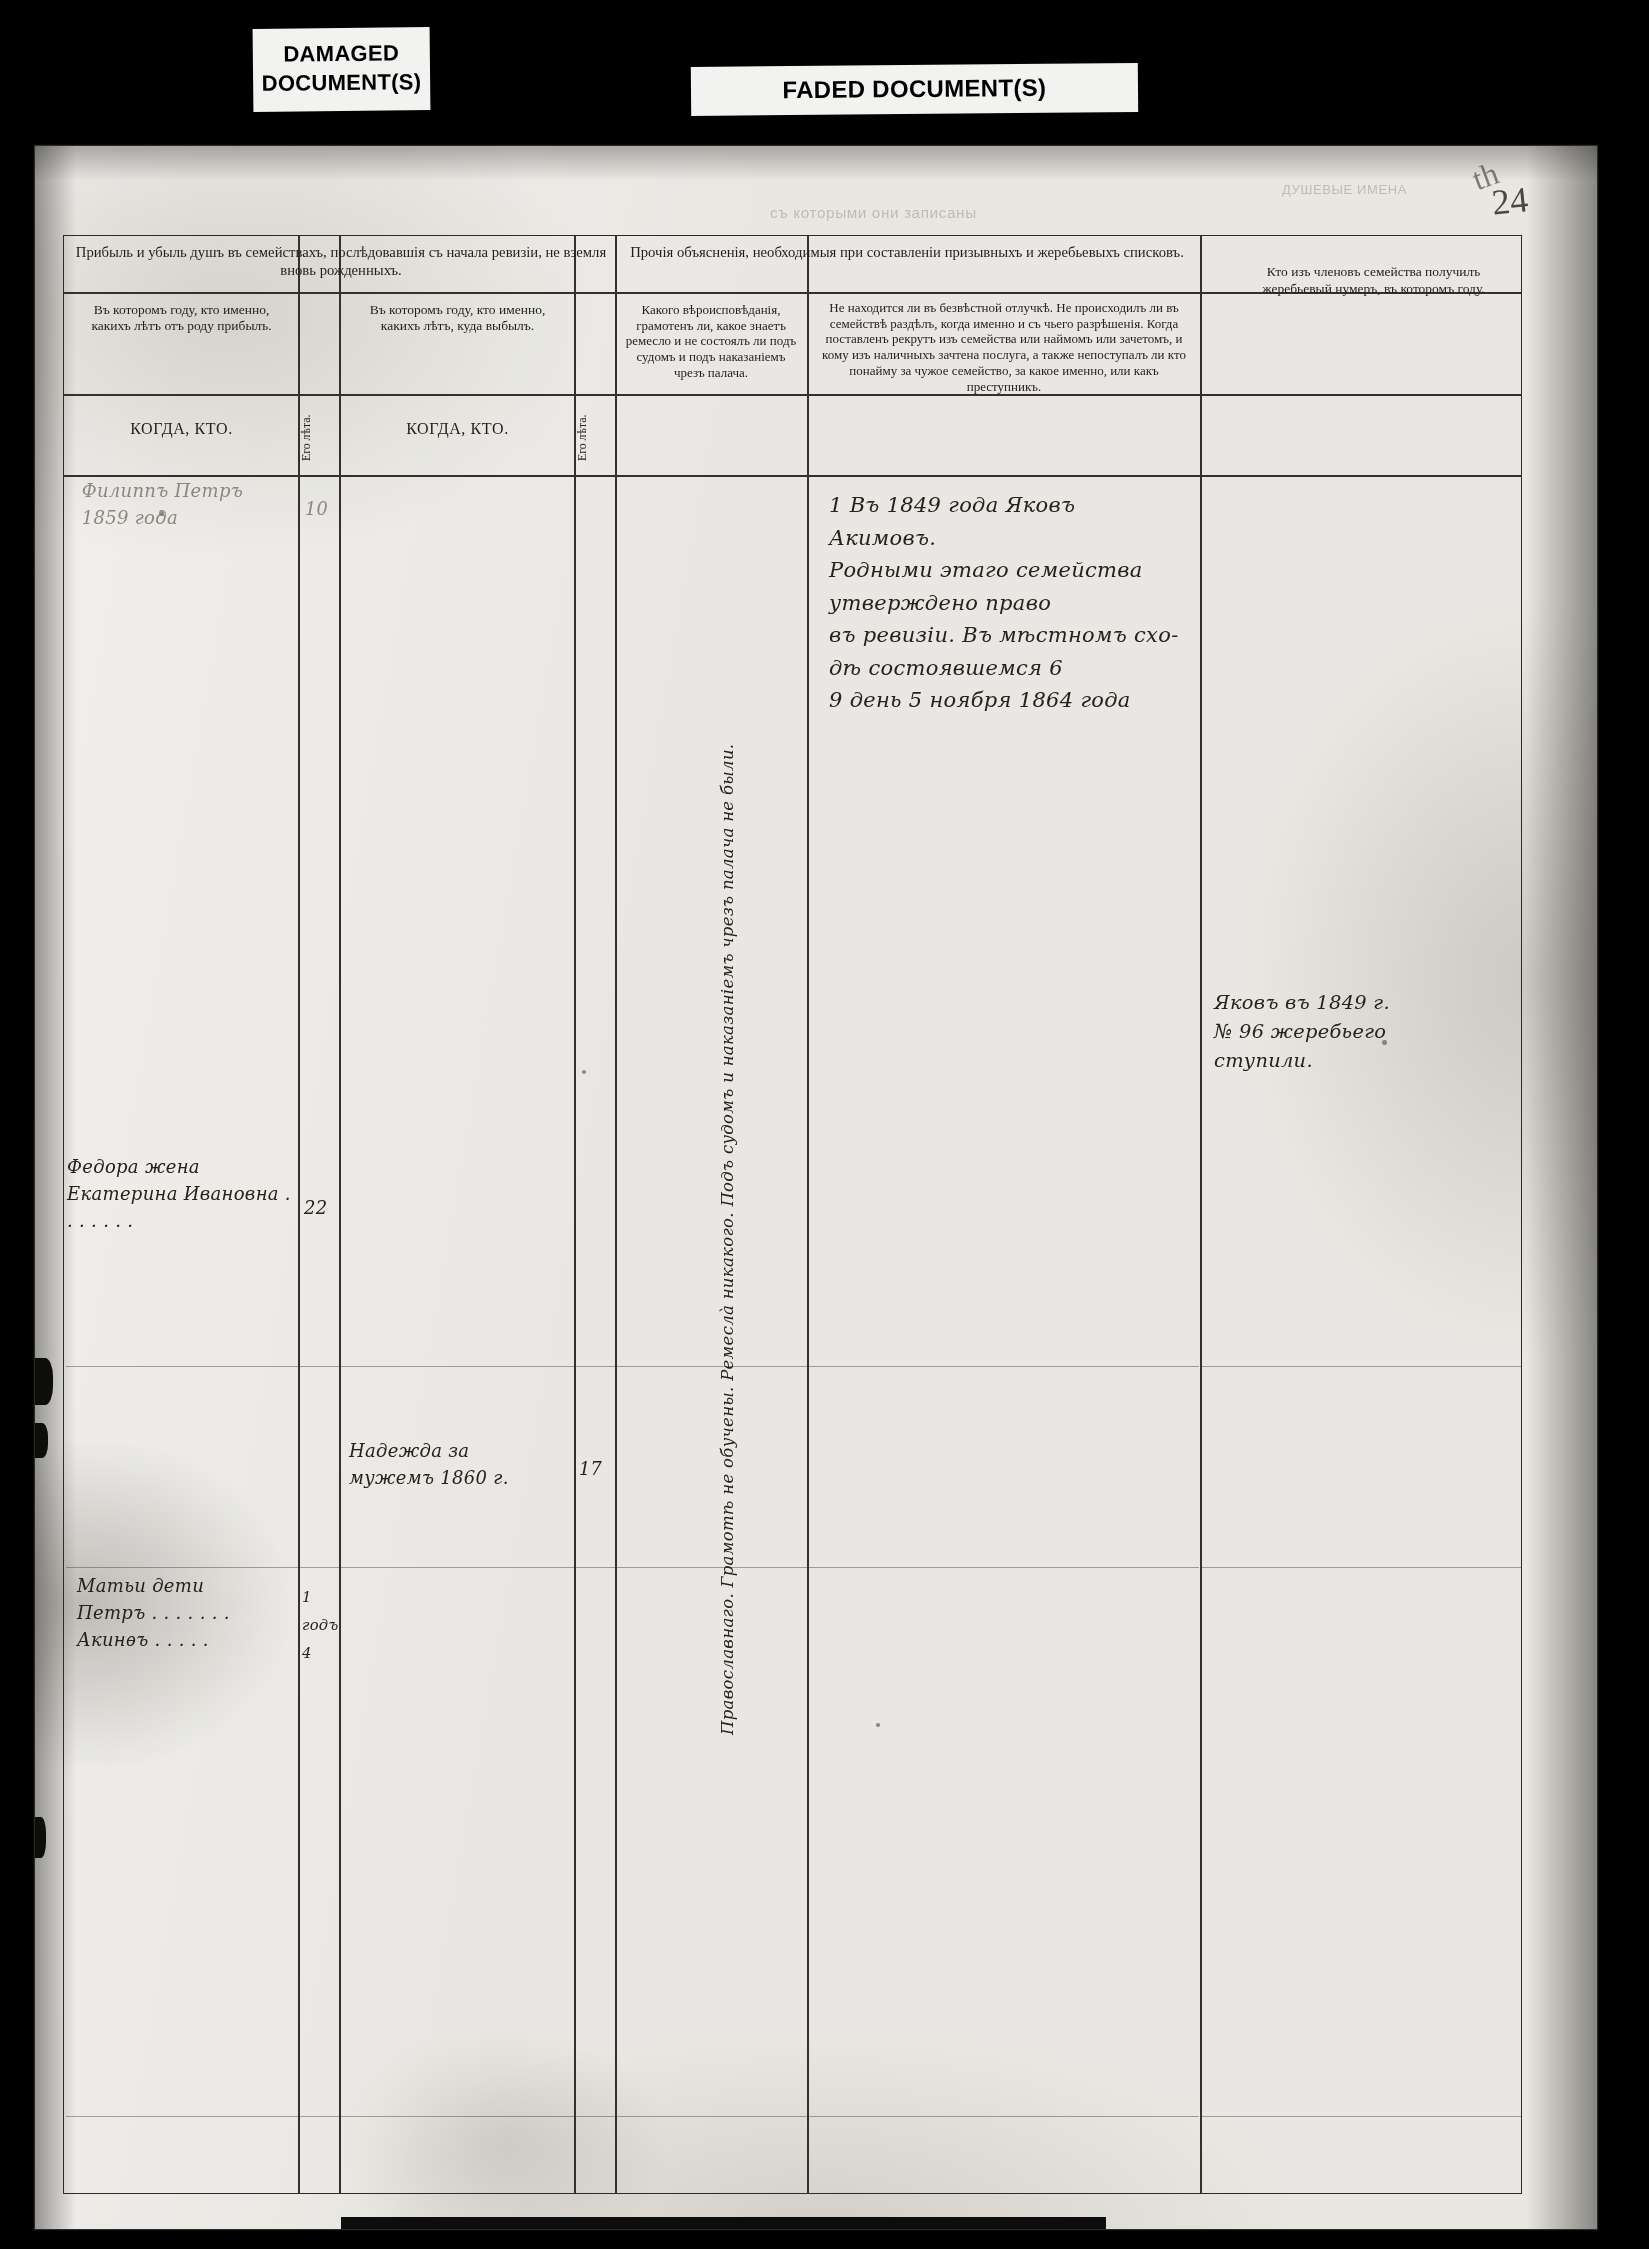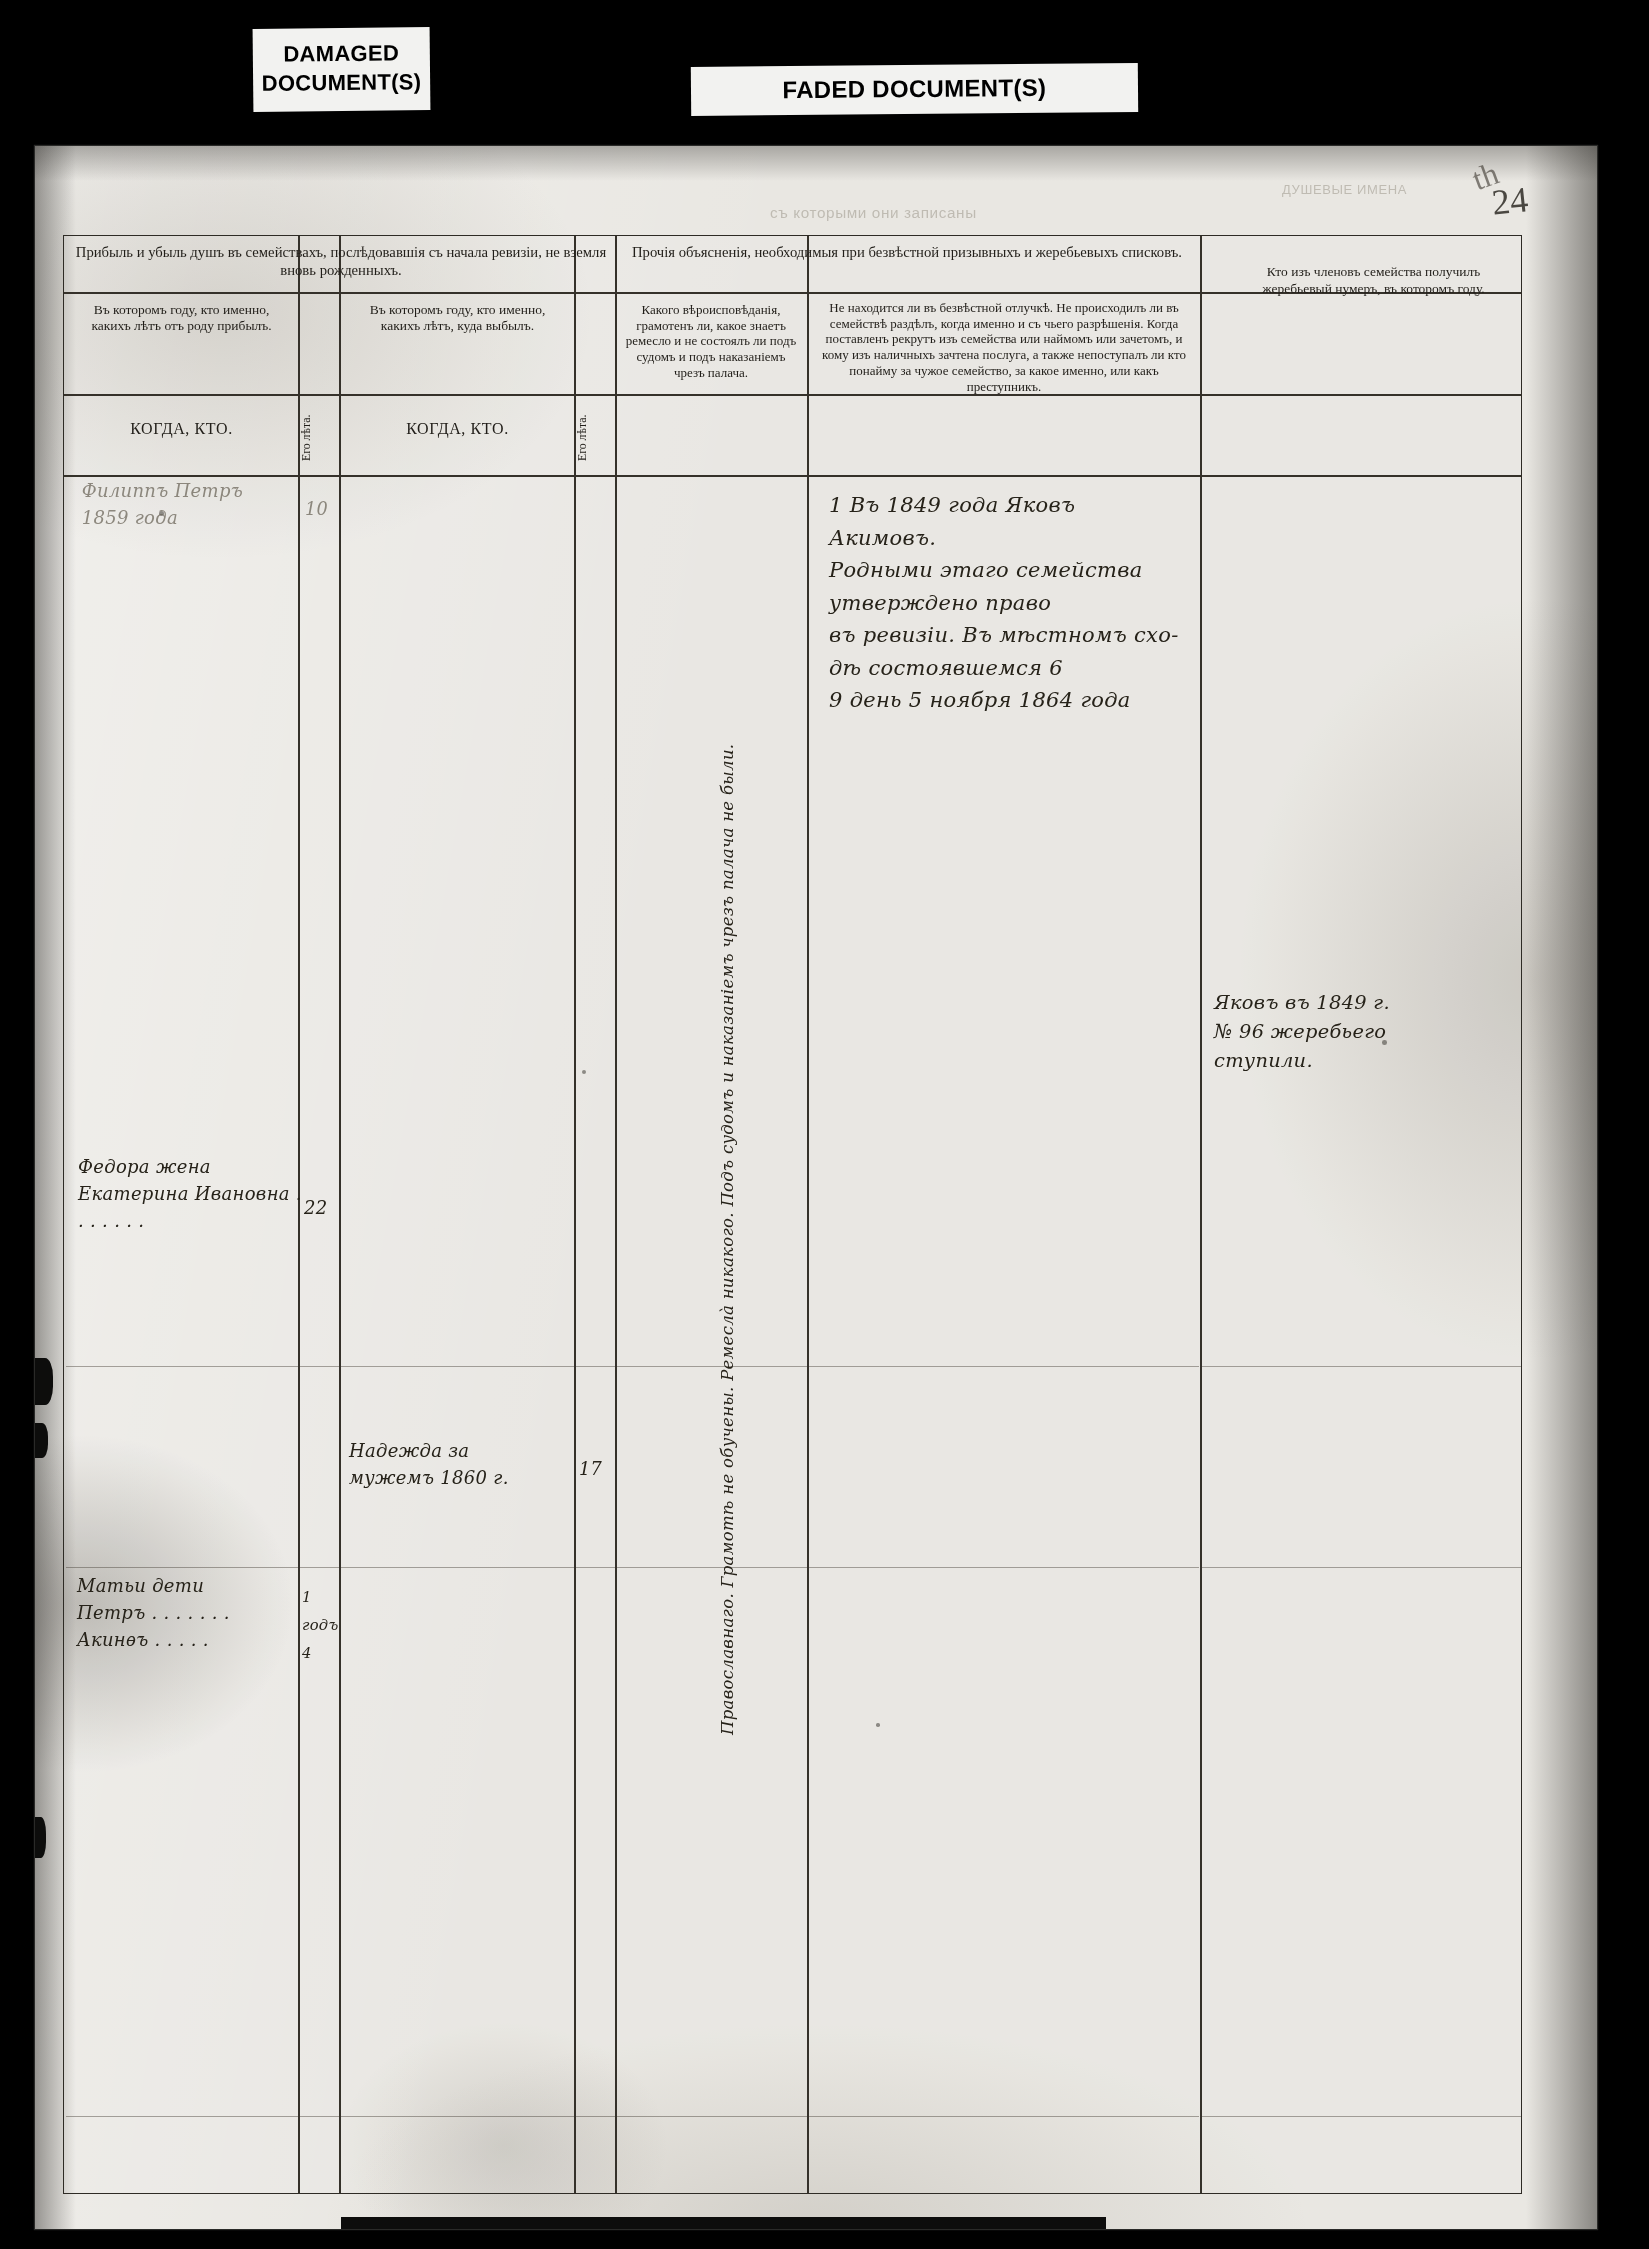--- a/index.html
+++ b/index.html
@@ -264,21 +264,21 @@
     <div class="hline" style="top:239px;"></div>
 
     <div class="rule" style="left:1.8px; top:1130px; width:1133px;"></div>
     <div class="rule" style="left:1.8px; top:1331px; width:1133px;"></div>
     <div class="rule" style="left:1.8px; top:1880px; width:1133px;"></div>
     <div class="rule" style="left:1136px; top:1130px; width:321px;"></div>
     <div class="rule" style="left:1136px; top:1331px; width:321px;"></div>
     <div class="rule" style="left:1136px; top:1880px; width:321px;"></div>
 
     <div class="hdr big" style="left:3.5px; top:3.5px; width:547px;">Прибыль и убыль душъ въ семействахъ, послѣдовавшія съ начала ревизіи, не вземля вновь рожденныхъ.</div>
-    <div class="hdr big" style="left:553px; top:3.5px; width:580px;">Прочія объясненія, необходимыя при безвѣстной призывныхъ и жеребьевыхъ списковъ.</div>
+    <div class="hdr big" style="left:553px; top:3.5px; width:580px;">Прочія объясненія, необходимыя при составленіи призывныхъ и жеребьевыхъ списковъ.</div>
     <div class="hdr mid" style="left:1138px; top:23.5px; width:318px;padding-left:32px;">Кто изъ членовъ семейства получилъ жеребьевый нумеръ, въ которомъ году.</div>
 
     <div class="hdr mid" style="left:3.5px; top:61px; width:228px;">Въ которомъ году, кто именно, какихъ лѣтъ отъ роду прибылъ.</div>
     <div class="hdr vert" style="left:235px; top:168px; width:39px; height:68px;">Его лѣта.</div>
     <div class="hdr mid" style="left:278px; top:61px; width:231px;">Въ которомъ году, кто именно, какихъ лѣтъ, куда выбылъ.</div>
     <div class="hdr vert" style="left:511px; top:168px; width:39px; height:68px;">Его лѣта.</div>
     <div class="hdr small" style="left:553px; top:61px; width:188px;">Какого вѣроисповѣданія, грамотенъ ли, какое знаетъ ремесло и не состоялъ ли подъ судомъ и подъ наказаніемъ чрезъ палача.</div>
     <div class="hdr small" style="left:745px; top:59px; width:390px;">Не находится ли въ безвѣстной отлучкѣ. Не происходилъ ли въ семействѣ раздѣлъ, когда именно и съ чьего разрѣшенія. Когда поставленъ рекрутъ изъ семейства или наймомъ или зачетомъ, и кому изъ наличныхъ зачтена послуга, а также непоступалъ ли кто понайму за чужое семейство, за какое именно, или какъ преступникъ.</div>
 
     <div class="hdr caps" style="left:3.5px; top:178px; width:228px;">КОГДА, КТО.</div>
@@ -294,21 +294,21 @@
 въ ревизіи. Въ мѣстномъ схо-
 дѣ состоявшемся 6
 9 день 5 ноября 1864 года</div>
 
     <div class="hw vert" style="left:653px; top:246px; height:1253px; width:88px; font-size:16.5px;">Православнаго. Грамотѣ не обучены. Ремеслà никакого. Подъ судомъ и наказаніемъ чрезъ палача не были.</div>
 
     <div class="hw" style="left:1150px; top:752px; width:294px; font-size:19.4px;">Яковъ въ 1849 г.
 № 96 жеребьего
 ступили.</div>
 
-    <div class="hw" style="left:14px; top:917px; width:224px; font-size:18px;">Федора жена
+    <div class="hw" style="left:3px; top:917px; width:224px; font-size:18px;">Федора жена
 Екатерина Ивановна . . . . . . .</div>
     <div class="hw" style="left:240px; top:958px; width:34px; font-size:18px;">22</div>
 
     <div class="hw" style="left:285px; top:1201px; width:229px; font-size:18px;">Надежда за
 мужемъ 1860 г.</div>
     <div class="hw" style="left:515px; top:1220px; width:34px; font-size:17.7px;">17</div>
 
     <div class="hw" style="left:13px; top:1336px; width:224px; font-size:18px;">Матьи дети
 Петръ . . . . . . .
 Акинѳъ . . . . .</div>

